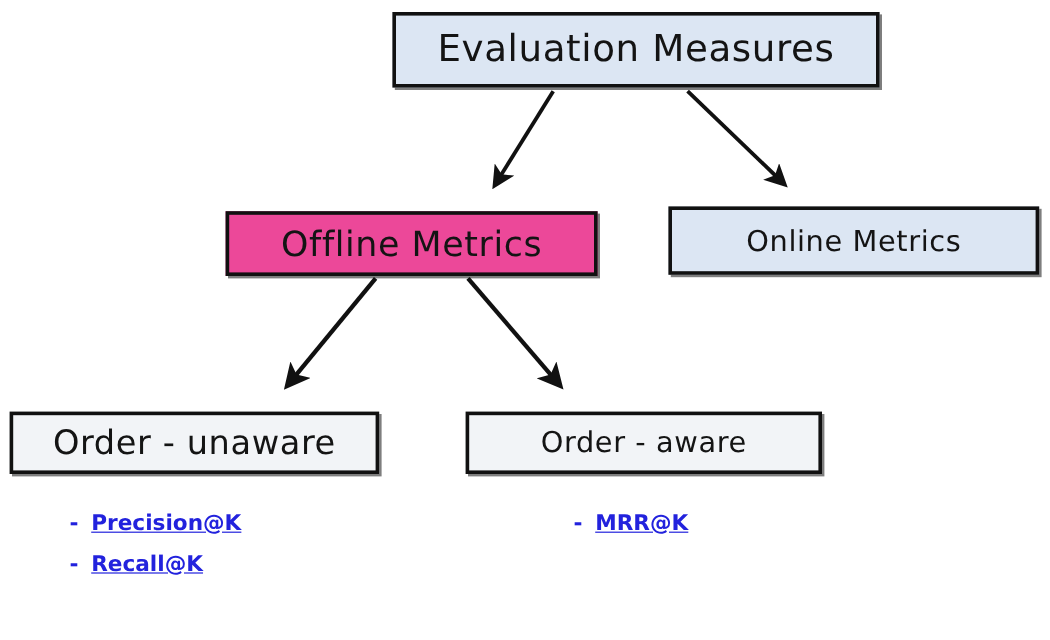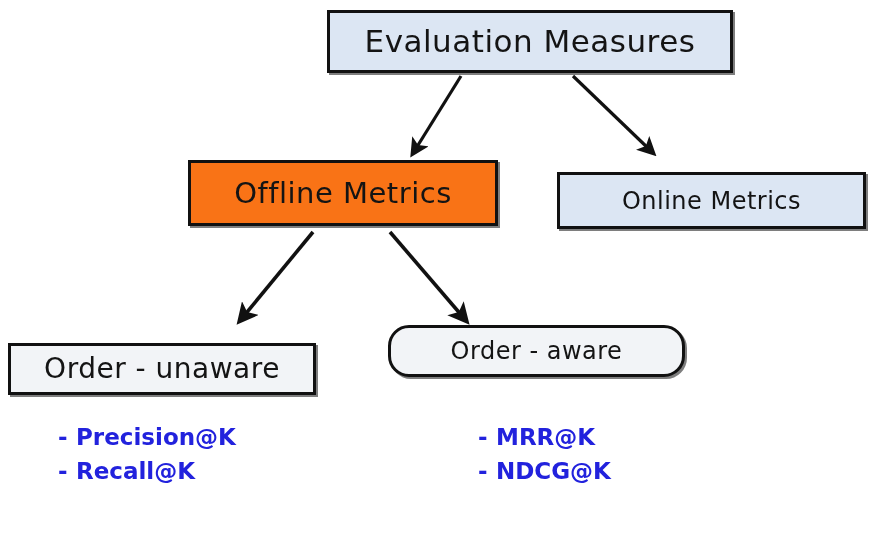--- a/index.html
+++ b/index.html
@@ -45,24 +45,24 @@
     left: 327px;
     top: 10px;
     width: 406px;
     height: 63px;
     background: #dce6f3;
   }
   #node-root .node-label { font-size: 31px; }
 
   #node-offline {
     left: 188px;
-    top: 160px;
+    top: 176px;
     width: 310px;
-    height: 66px;
-    background: #f97316;
+    height: 54px;
+    background: #ec4899;
   }
   #node-offline .node-label { font-size: 29px; }
 
   #node-online {
     left: 557px;
     top: 172px;
     width: 309px;
     height: 57px;
     background: #dce6f3;
   }
@@ -72,44 +72,44 @@
     left: 8px;
     top: 343px;
     width: 308px;
     height: 52px;
     background: #f2f4f7;
   }
   #node-order-unaware .node-label { font-size: 28px; }
 
   #node-order-aware {
     left: 388px;
-    top: 325px;
+    top: 343px;
     width: 297px;
     height: 52px;
     background: #f2f4f7;
-    border-radius: 21px;
   }
   #node-order-aware .node-label { font-size: 24px; }
 
   .metric-list {
     position: absolute;
     list-style: none;
     margin: 0;
     padding: 0;
   }
   #list-unaware { left: 58px; top: 420px; }
   #list-aware  { left: 478px; top: 420px; }
 
   .metric-item {
     font-family: "DejaVu Sans", sans-serif;
     color: #2222dd;
-    font-size: 23px;
+    font-size: 18px;
     font-weight: 700;
     line-height: 34px;
     white-space: nowrap;
+    text-decoration: underline;
   }
   .metric-dash {
     display: inline-block;
     width: 18px;
     color: #2222dd;
   }
 </style>
 </head>
 <body>
 
@@ -157,18 +157,15 @@
     </li>
     <li class="metric-item">
       <span class="metric-dash">-</span><span>Recall@K</span>
     </li>
   </ul>
 
   <ul class="metric-list" id="list-aware">
     <li class="metric-item">
       <span class="metric-dash">-</span><span>MRR@K</span>
     </li>
-    <li class="metric-item">
-      <span class="metric-dash">-</span><span>NDCG@K</span>
-    </li>
   </ul>
 
 </div>
 
 </body></html>

